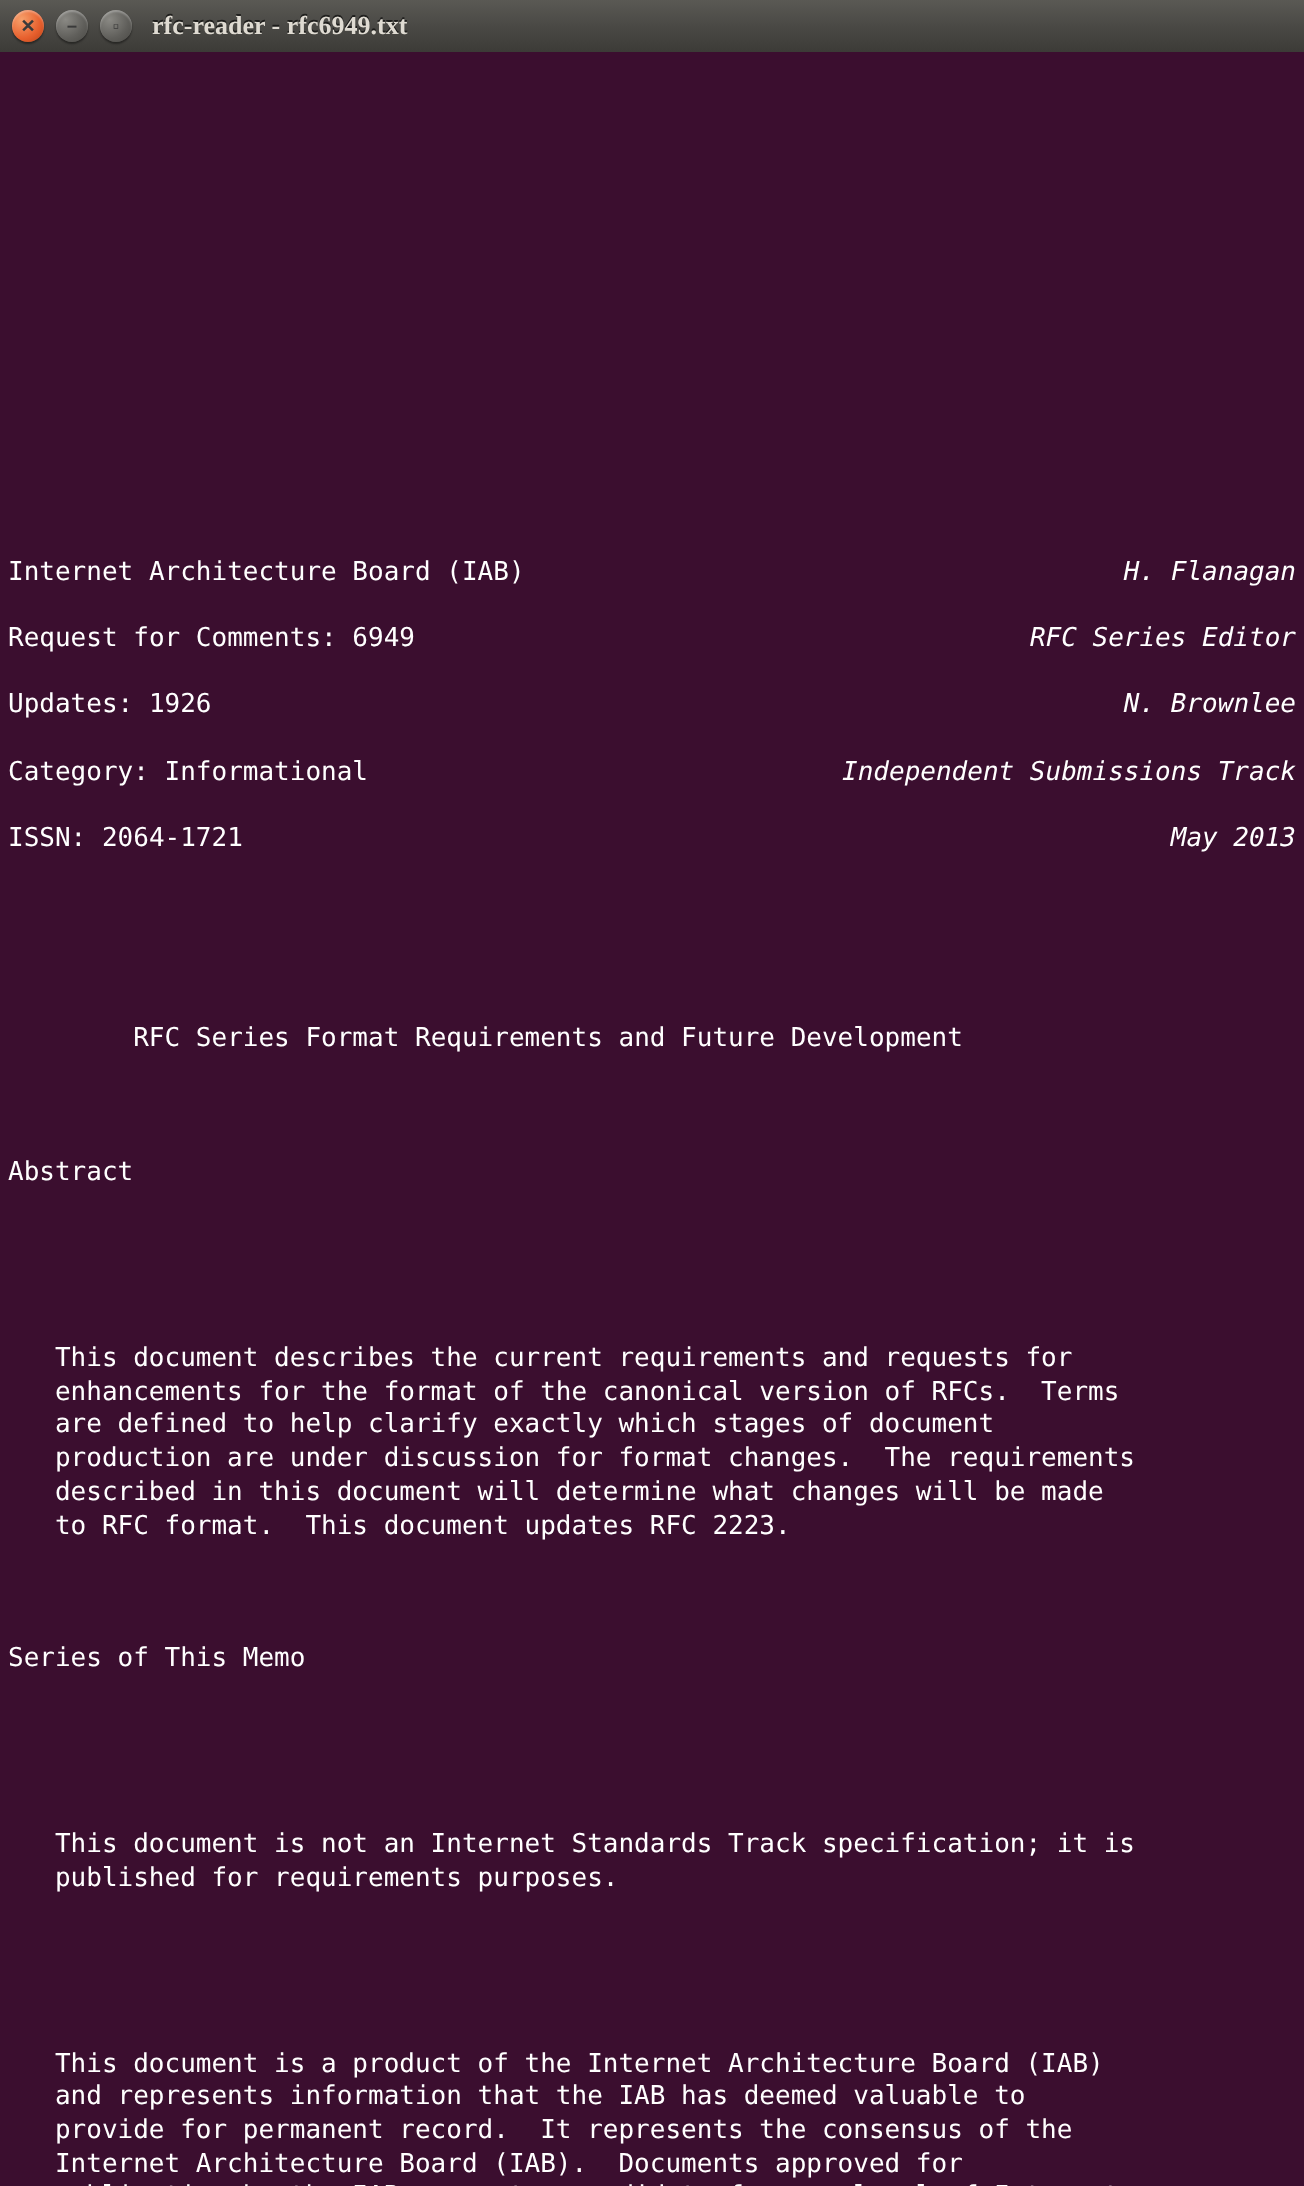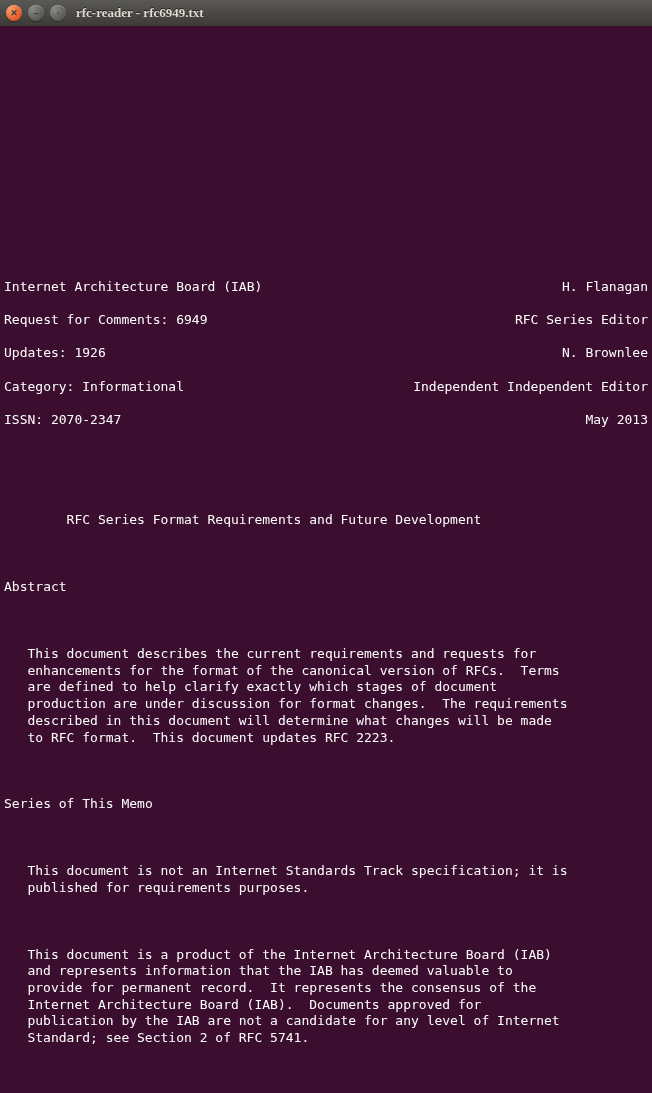--- a/index.html
+++ b/index.html
@@ -46,22 +46,22 @@
   .title { margin-left: 4px; text-shadow: 0 -1px 0 rgba(0,0,0,0.6); font-family: Liberation Serif, serif; }
 
   .terminal {
     padding: 2px 4px 0 4px;
     white-space: pre;
     line-height: 16.7px;
     letter-spacing: 0px;
   }
   .line { display: flex; }
   .left { flex: 0 0 auto; }
-  .right { margin-left: auto; text-align: center; }
-  .indent { padding-left: 3ch; }
+  .right { margin-left: auto; text-align: center; font-style: italic; }
+  .indent { padding-left: 3ch; margin-top: 26px; }
 </style>
 </head>
 <body>
 
 <div class="titlebar">
   <div class="window-controls">
     <div class="wbtn close">✕</div>
     <div class="wbtn min">–</div>
     <div class="wbtn max">▫</div>
   </div>
@@ -83,24 +83,24 @@
 <div class="line">
   <span class="left">Request for Comments: 6949</span>
   <span class="right">RFC Series Editor</span>
 </div>
 <div class="line">
   <span class="left">Updates: 1926</span>
   <span class="right">N. Brownlee</span>
 </div>
 <div class="line">
   <span class="left">Category: Informational</span>
-  <span class="right">Independent Independent Editor</span>
+  <span class="right">Independent Submissions Track</span>
 </div>
 <div class="line">
-  <span class="left">ISSN: 2070-2347</span>
+  <span class="left">ISSN: 2064-1721</span>
   <span class="right">May 2013</span>
 </div>
 <div>&nbsp;</div>
 <div>&nbsp;</div>
 <div style="padding-left:8ch">RFC Series Format Requirements and Future Development</div>
 <div>&nbsp;</div>
 <div>Abstract</div>
 <div>&nbsp;</div>
 <div class="indent">This document describes the current requirements and requests for
 enhancements for the format of the canonical version of RFCs.  Terms

